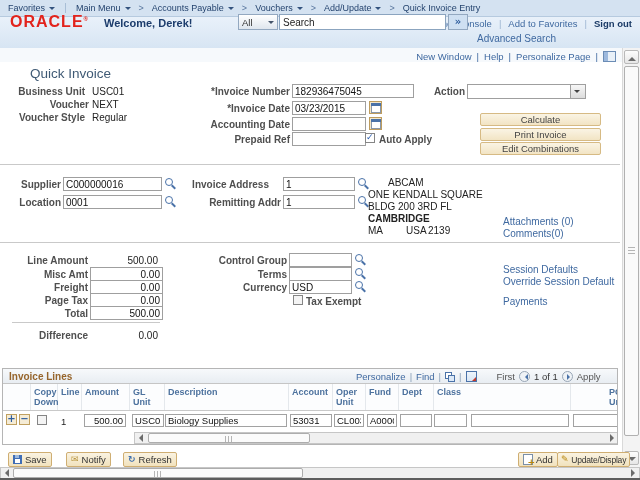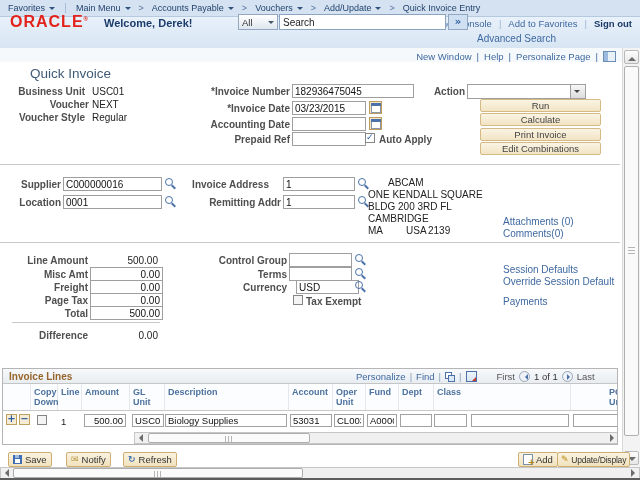--- a/index.html
+++ b/index.html
@@ -189,21 +189,20 @@
   <div class="lbl" style="left:140px;width:150px;top:119px;">Accounting Date</div>
   <input class="inp" style="left: 292px; top: 117px; width: 74px;" value="">
   <div class="cal" style="left:369px;top:117px;"></div>
   <div class="lbl" style="left:140px;width:150px;top:134px;">Prepaid Ref</div>
   <input class="inp" style="left: 292px; top: 132px; width: 74px;" value="">
   <div class="cb checked" style="left:365px;top:133px;"></div>
   <div class="lbl" style="left:379px;width:60px;top:134px;text-align:left;">Auto Apply</div>
 
   <div class="lbl" style="left:400px;width:65px;top:86px;">Action</div>
   <div class="ddl" style="left:467px;top:84px;width:119px;"><span></span><span class="ddl-btn"></span></div>
-  <div class="abtn" style="left:480px;top:99px;">Run</div>
   <div class="abtn" style="left:480px;top:113px;">Calculate</div>
   <div class="abtn" style="left:480px;top:128px;">Print Invoice</div>
   <div class="abtn" style="left:480px;top:142px;">Edit Combinations</div>
 
   <div class="divider" style="left:0;top:164px;width:620px;"></div>
 
   <div class="lbl" style="left:0;width:61px;top:179px;">Supplier</div>
   <input class="inp" style="left: 63px; top: 177px; width: 99px;" value="C000000016">
   <div class="mag" style="left:165px;top:178px;"></div>
   <div class="lbl" style="left:0;width:61px;top:197px;">Location</div>
@@ -213,21 +212,21 @@
   <div class="lbl" style="left:168px;width:101px;top:179px;">Invoice Address</div>
   <input class="inp" style="left: 283px; top: 177px; width: 72px;" value="1">
   <div class="mag" style="left:358px;top:178px;"></div>
   <div class="lbl" style="left:180px;width:101px;top:197px;">Remitting Addr</div>
   <input class="inp" style="left: 283px; top: 195px; width: 72px;" value="1">
   <div class="mag" style="left:358px;top:196px;"></div>
 
   <div class="val" style="left:368px;top:177px;margin-left:20px;">ABCAM</div>
   <div class="val" style="left:368px;top:189px;">ONE KENDALL SQUARE</div>
   <div class="val" style="left:368px;top:201px;">BLDG 200 3RD FL</div>
-  <div class="val" style="left:368px;top:213px;">CAMBRIDGE</div>
+  <div class="val" style="left:368px;top:213px;font-weight:bold;">CAMBRIDGE</div>
   <div class="val" style="left:368px;top:225px;">MA</div>
   <div class="val" style="left:406px;top:225px;">USA</div>
   <div class="val" style="left:428px;top:225px;">2139</div>
 
   <div class="abs lnk" style="left:503px;top:216px;">Attachments (0)</div>
   <div class="abs lnk" style="left:503px;top:228px;">Comments(0)</div>
 
   <div class="divider" style="left:0;top:242px;width:620px;"></div>
 
   <div class="lbl" style="left:0;width:88px;top:255px;">Line Amount</div>
@@ -244,21 +243,21 @@
   <div class="lbl" style="left:0;width:88px;top:330px;">Difference</div>
   <div class="val r" style="left:100px;width:58px;top:330px;">0.00</div>
 
   <div class="lbl" style="left:190px;width:97px;top:255px;">Control Group</div>
   <input class="inp" style="left: 289px; top: 253px; width: 63px;" value="">
   <div class="mag" style="left:355px;top:254px;"></div>
   <div class="lbl" style="left:190px;width:97px;top:269px;">Terms</div>
   <input class="inp" style="left: 289px; top: 267px; width: 63px;" value="">
   <div class="mag" style="left:355px;top:268px;"></div>
   <div class="lbl" style="left:190px;width:97px;top:282px;">Currency</div>
-  <input class="inp" style="left: 296px; top: 280px; width: 63px;" value="USD">
+  <input class="inp" style="left: 289px; top: 280px; width: 63px;" value="USD">
   <div class="mag" style="left:355px;top:281px;"></div>
   <div class="cb gray" style="left:293px;top:295px;"></div>
   <div class="lbl" style="left:306px;width:70px;top:296px;text-align:left;">Tax Exempt</div>
 
   <div class="abs lnk" style="left:503px;top:252px;margin-top:44px;">Payments</div>
   <div class="abs lnk" style="left:503px;top:264px;">Session Defaults</div>
   <div class="abs lnk" style="left:503px;top:276px;">Override Session Default</div>
 
   <div class="grid">
     <div class="gtitle">
@@ -269,21 +268,21 @@
         <span class="lnk">Find</span>
           <span class="psep" style="color:#8aa0b8;"></span>
         <span class="va-ic"></span>
           <span class="psep" style="color:#8aa0b8;"></span>
         <span class="dl-ic"></span>
         <span style="width:12px;"></span>
         <span style="color:#555;">First</span>
         <span class="pagebtn pl"></span>
         <span style="color:#333;">1 of 1</span>
         <span class="pagebtn pr"></span>
-        <span style="color:#555;">Last</span>
+        <span style="color:#555;">Apply</span>
       </span>
     </div>
     <div class="ghead">
       <div class="gcol" style="left:0;width:28px;"></div>
       <div class="gcol" style="left:28px;width:27px;">Copy Down</div>
       <div class="gcol" style="left:55px;width:24px;">Line</div>
       <div class="gcol" style="left:79px;width:48px;">Amount</div>
       <div class="gcol" style="left:127px;width:35px;">GL Unit</div>
       <div class="gcol" style="left:162px;width:124px;">Description</div>
       <div class="gcol" style="left:286px;width:44px;">Account</div>

